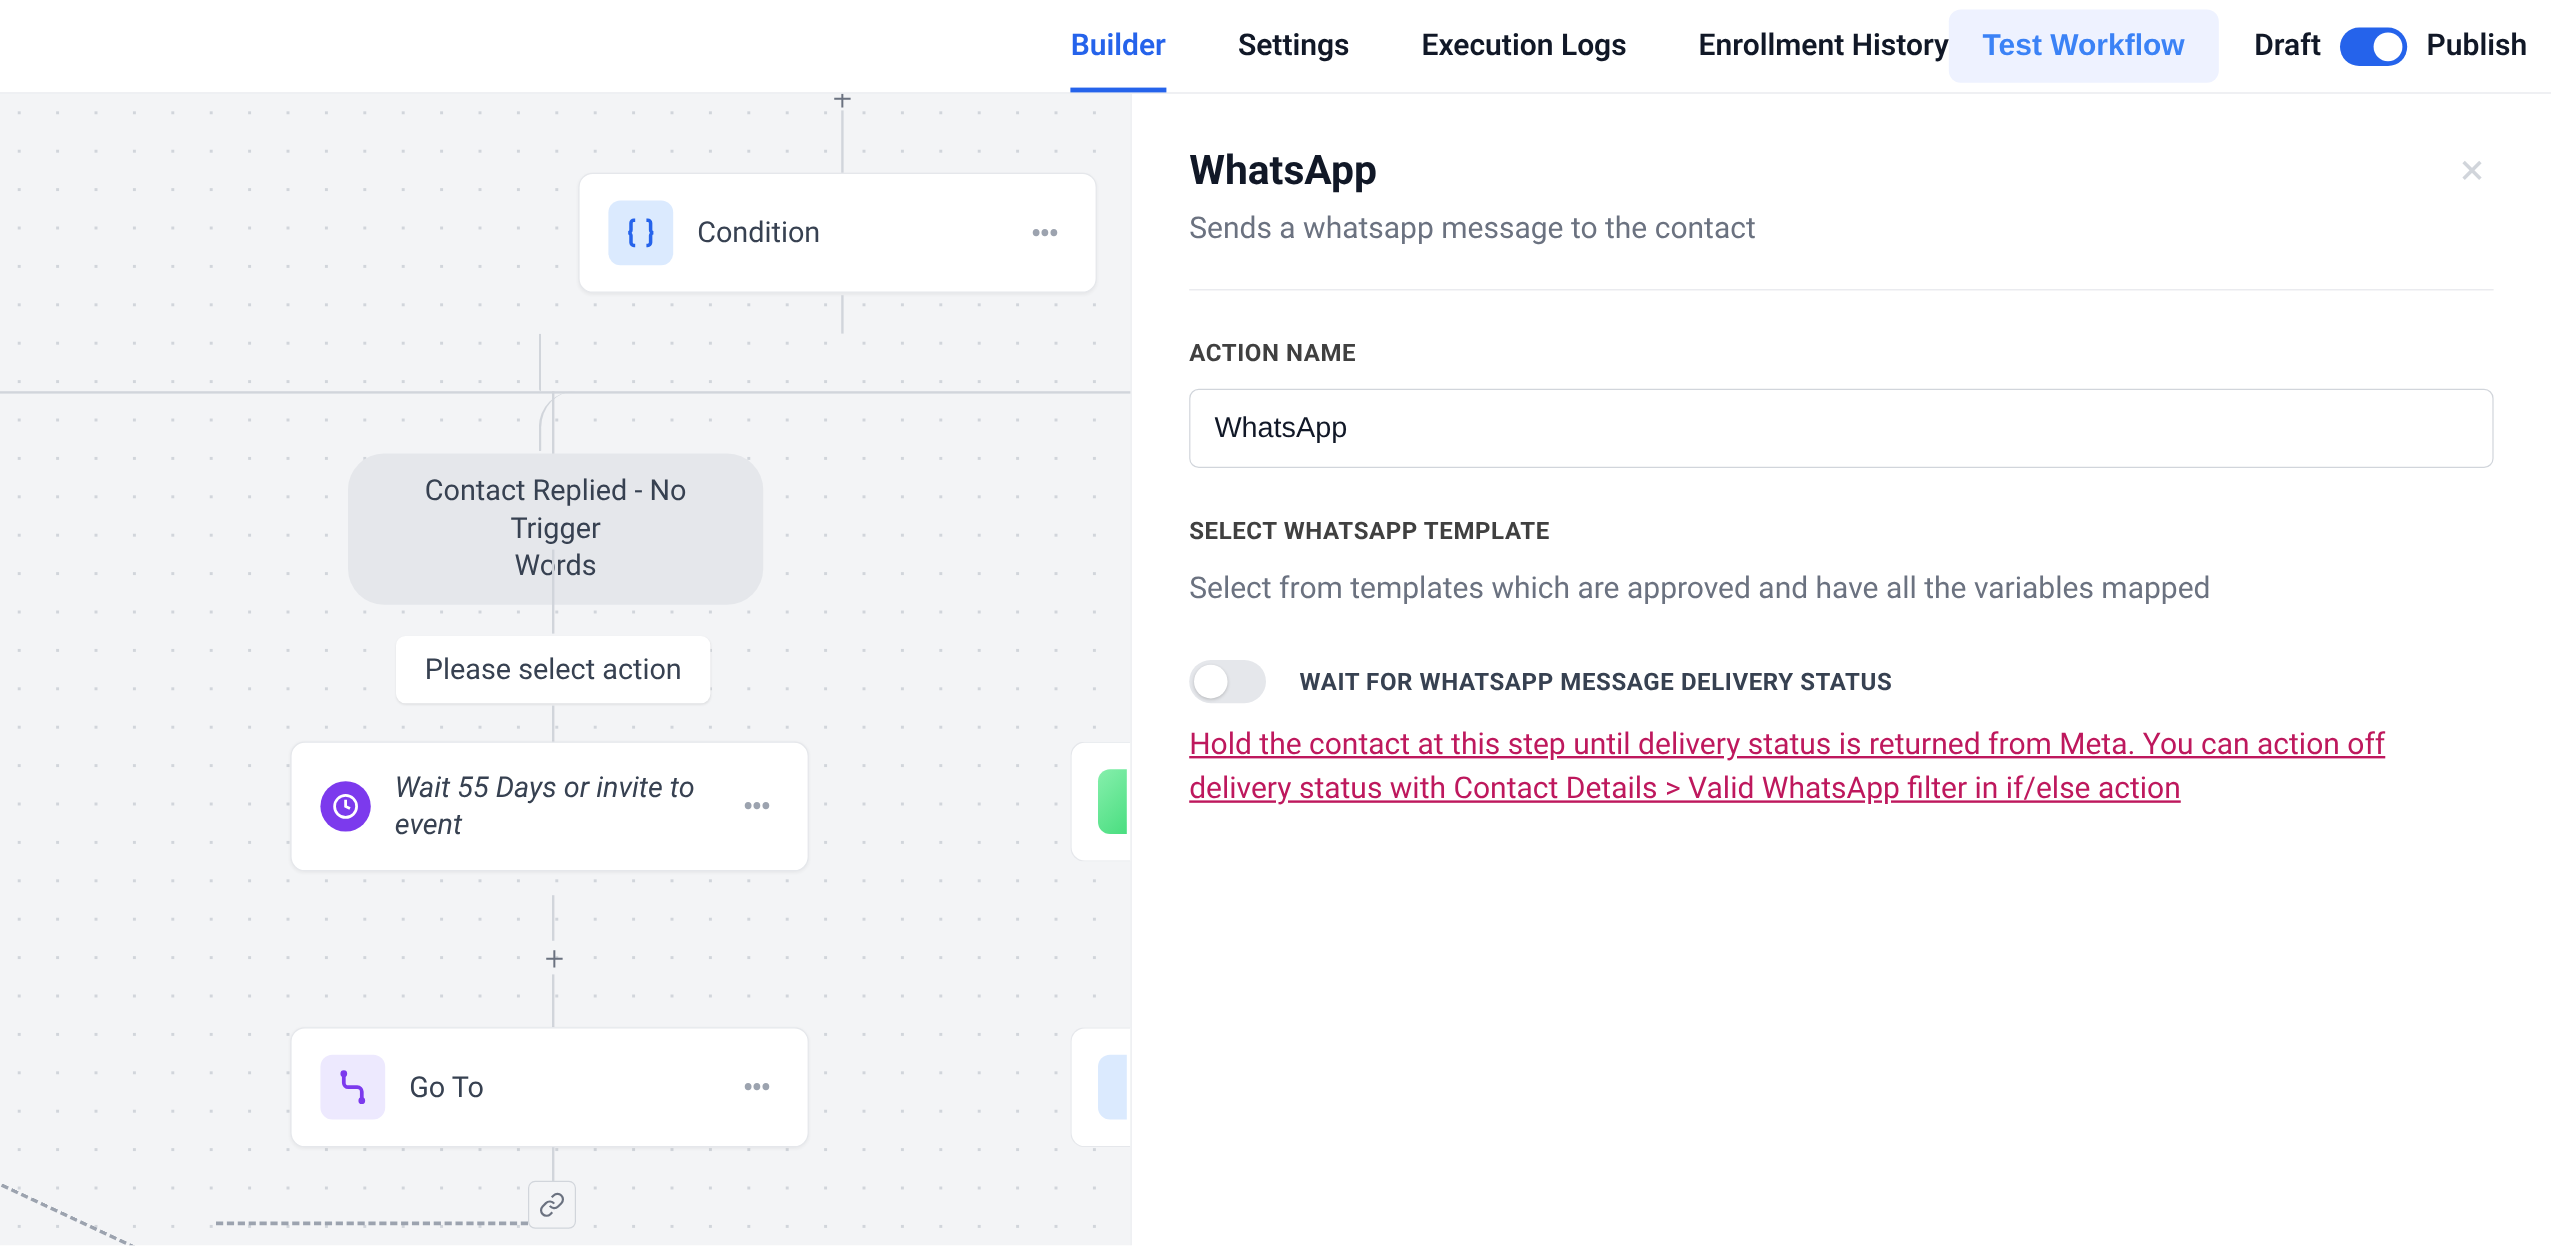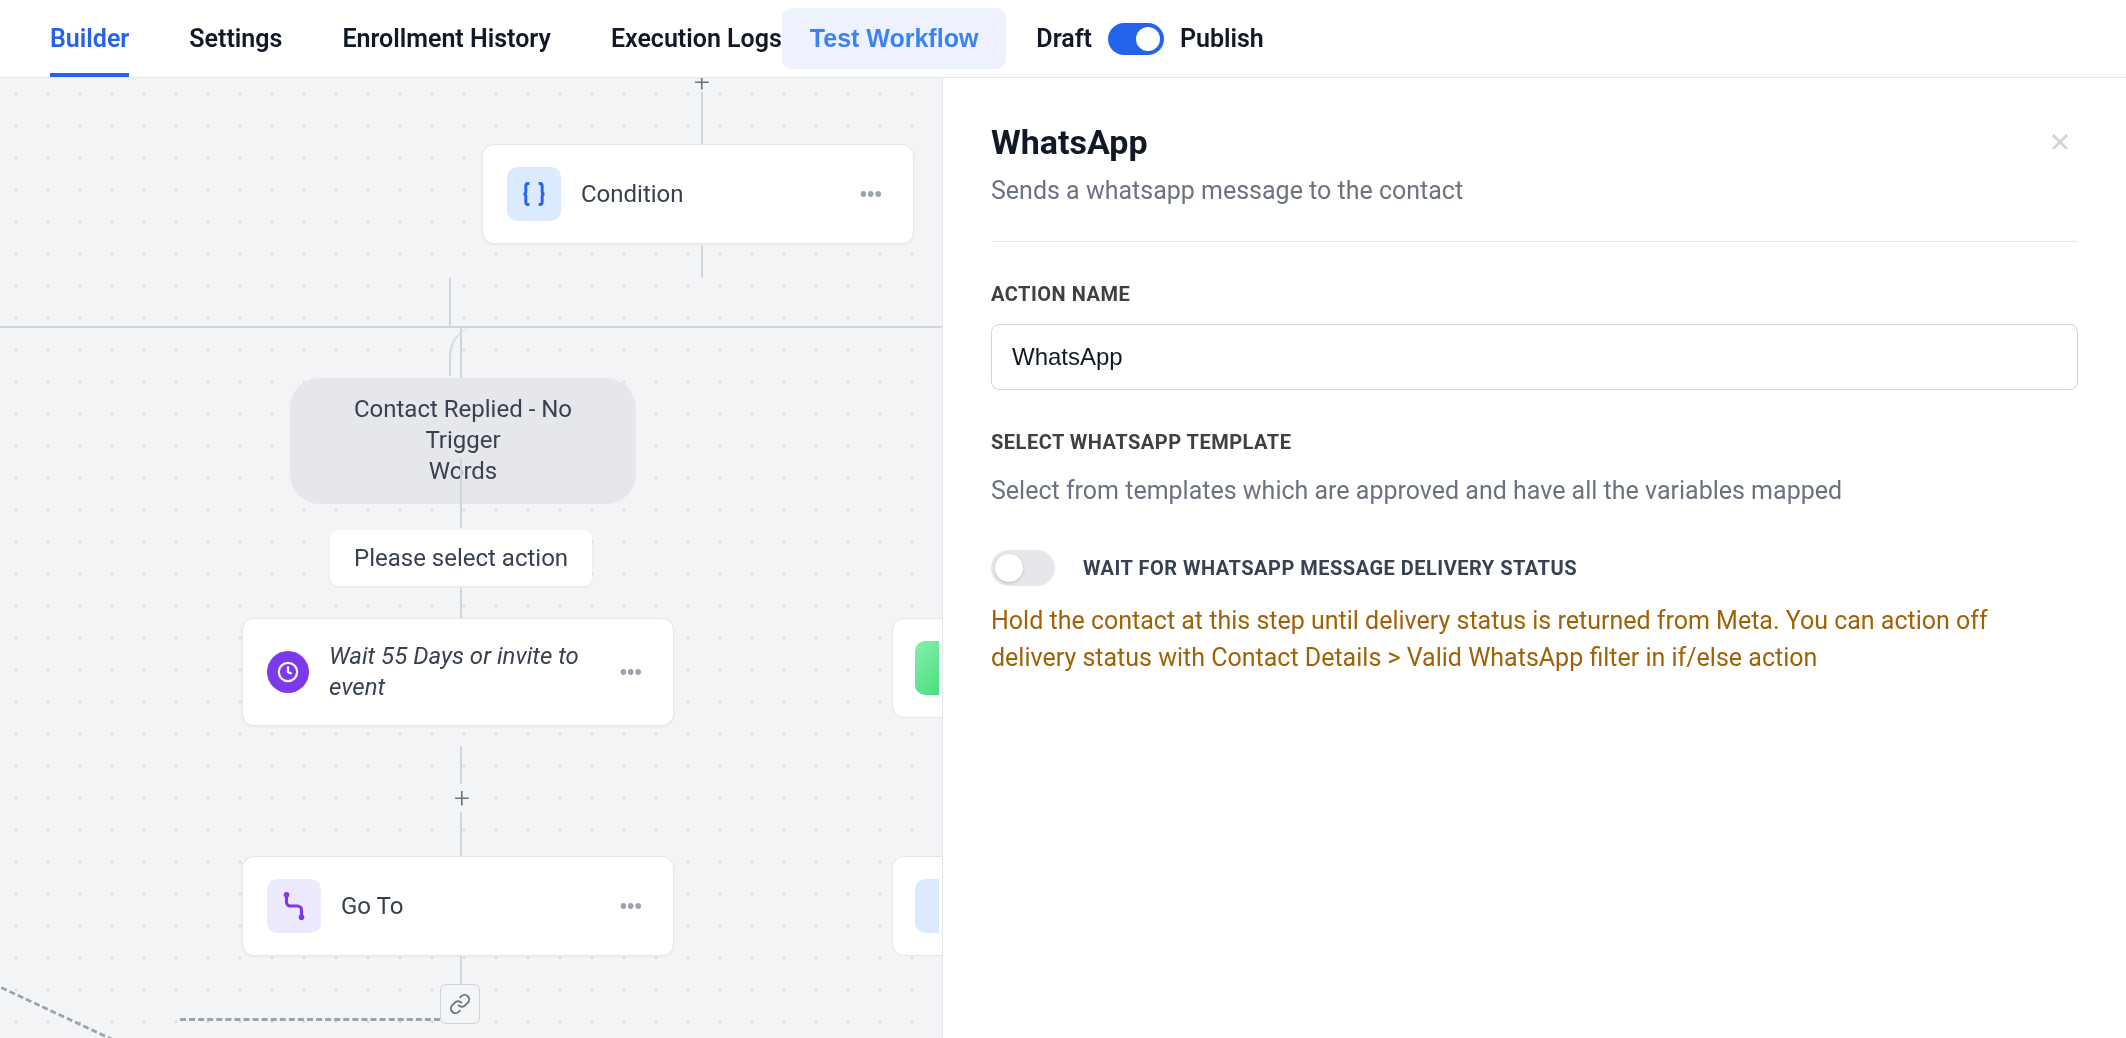--- a/index.html
+++ b/index.html
@@ -13,22 +13,22 @@
       background: #fff;
       width: 2126px;
       height: 1038px;
       overflow: hidden;
     }
     
     
     .top-nav {
       display: flex;
       align-items: center;
-      justify-content: flex-start;
-      padding: 0 50px;
+      justify-content: flex-end;
+      padding: 0 20px;
       height: 78px;
       border-bottom: 1px solid #e5e7eb;
       background: #fff;
       position: relative;
       z-index: 10;
     }
     
     .nav-tabs {
       display: flex;
       gap: 60px;
@@ -341,41 +341,42 @@
     
     .toggle-label {
       font-size: 20px;
       font-weight: 700;
       color: #374151;
       letter-spacing: 0.5px;
     }
     
     .panel-body-text {
       font-size: 25px;
-      color: #a16207;
+      color: #be185d;
       line-height: 1.5;
+      text-decoration: underline;
     }
     
     .partial-node {
       position: absolute;
       background: #fff;
       border-radius: 12px;
       border: 1px solid #e5e7eb;
       padding: 22px;
     }
   </style>
 </head>
 <body>
 
 <div class="top-nav">
   <div class="nav-tabs">
     <div class="nav-tab active">Builder</div>
     <div class="nav-tab">Settings</div>
+    <div class="nav-tab">Execution Logs</div>
     <div class="nav-tab">Enrollment History</div>
-    <div class="nav-tab">Execution Logs</div>
   </div>
   <div class="nav-right">
     <button class="test-workflow-btn">Test Workflow</button>
     <div class="publish-toggle">
       <span>Draft</span>
       <div class="toggle-switch"></div>
       <span>Publish</span>
     </div>
   </div>
 </div>

